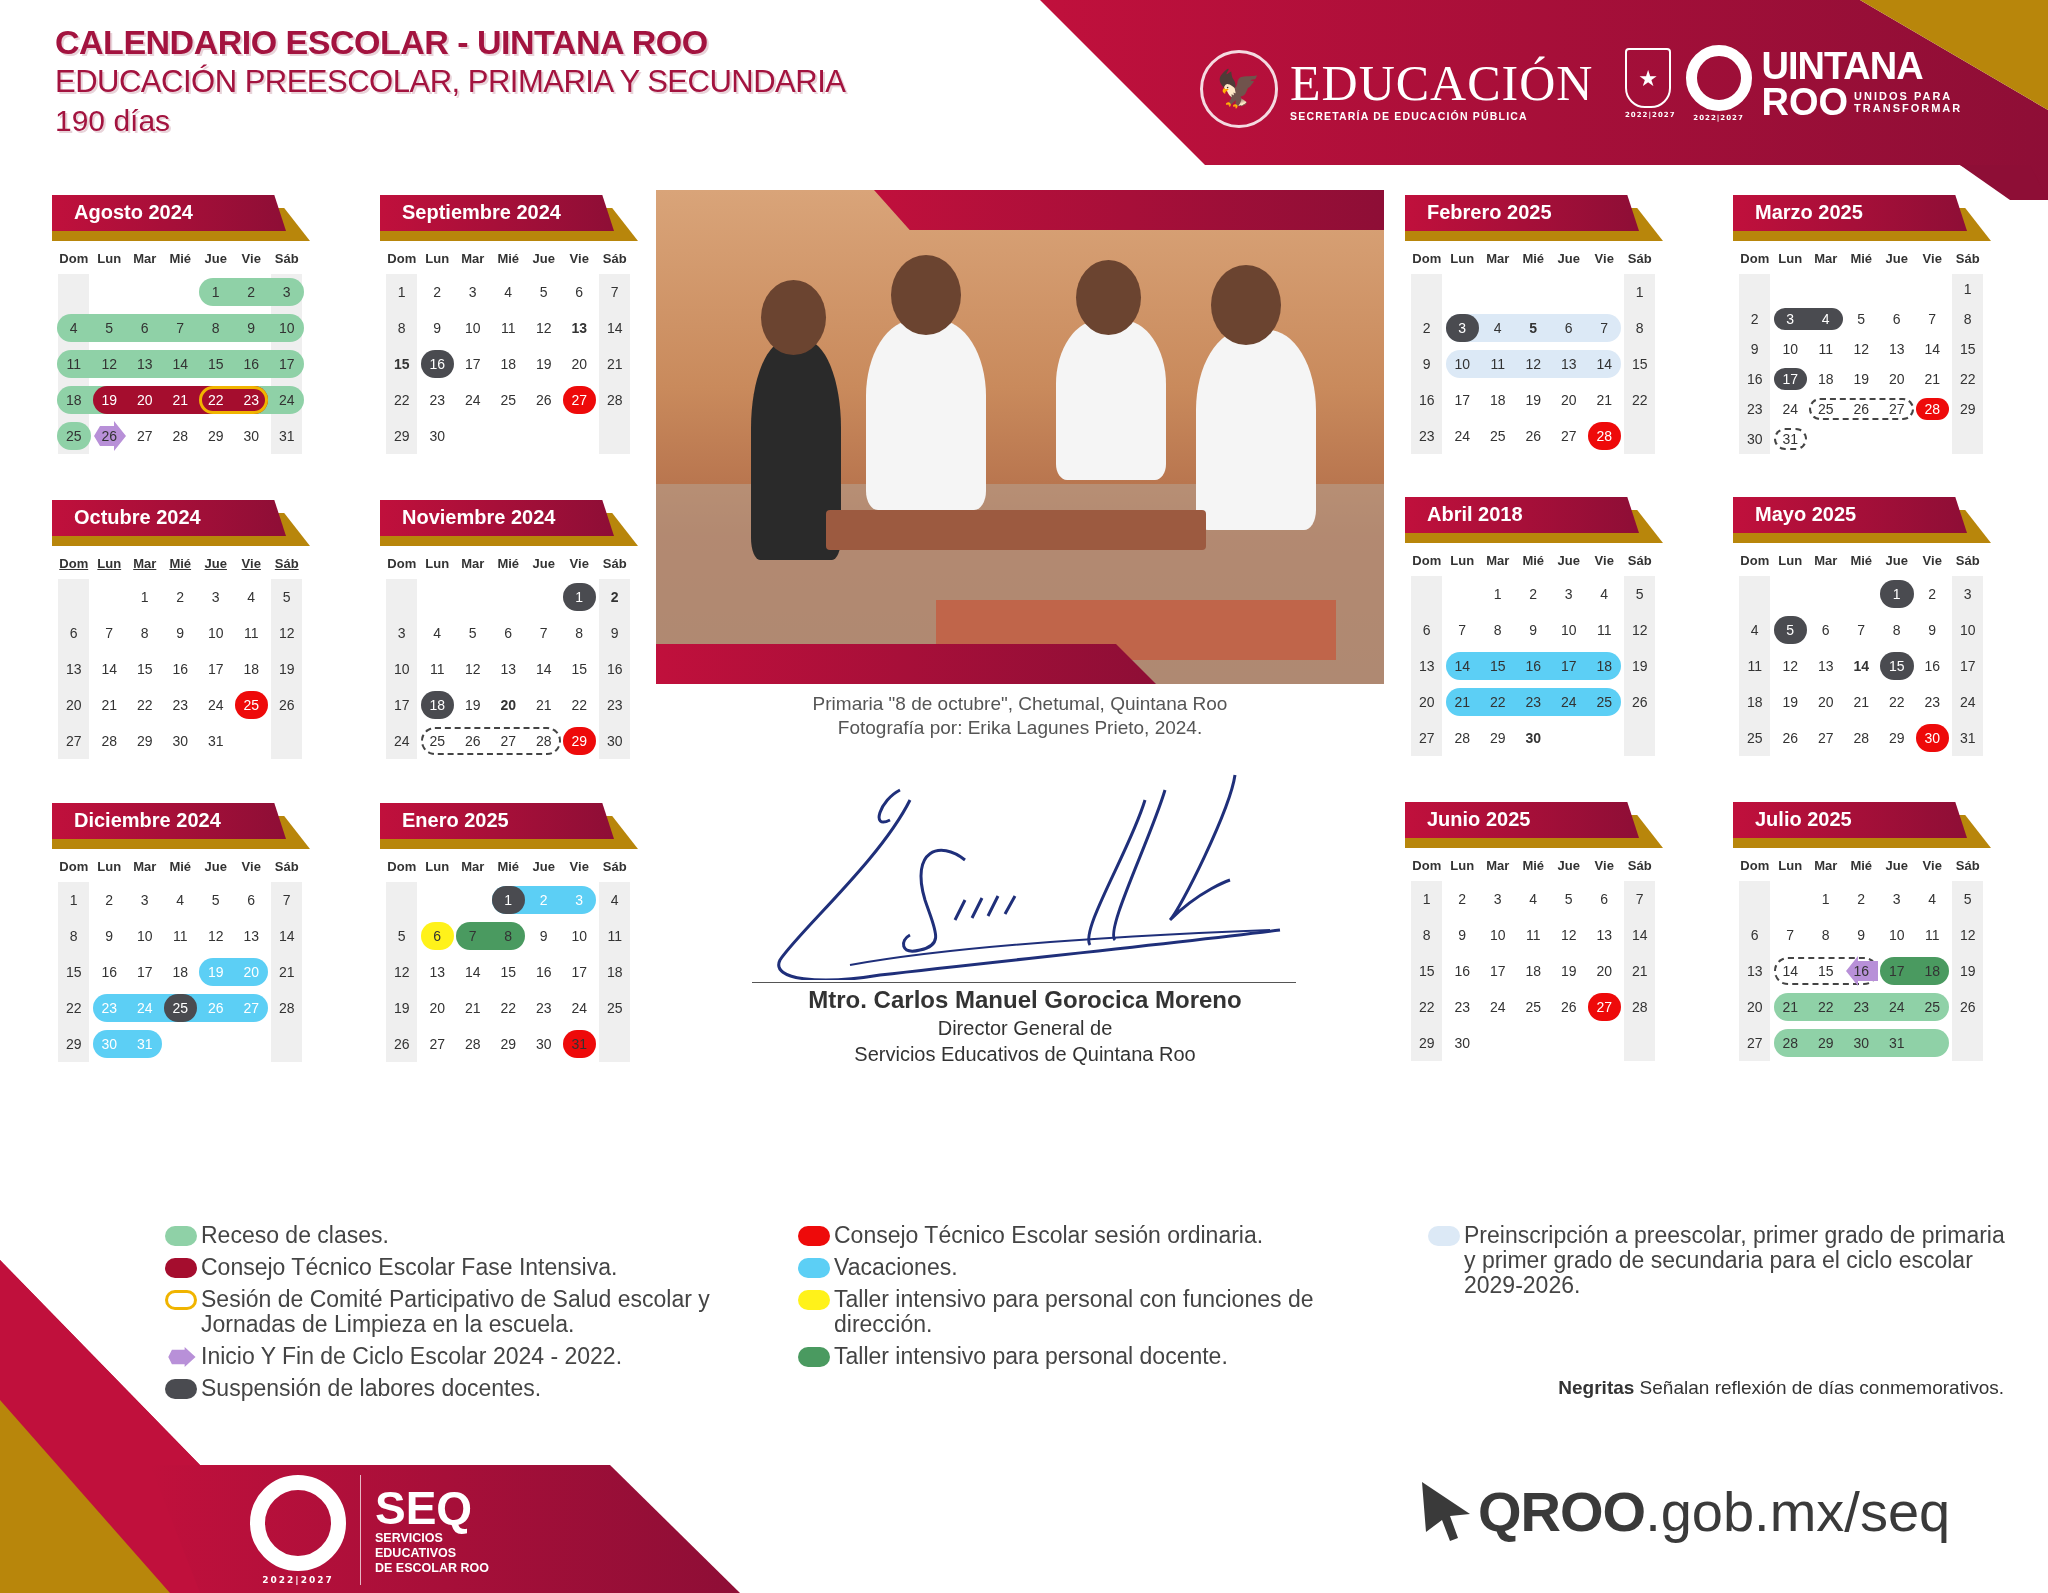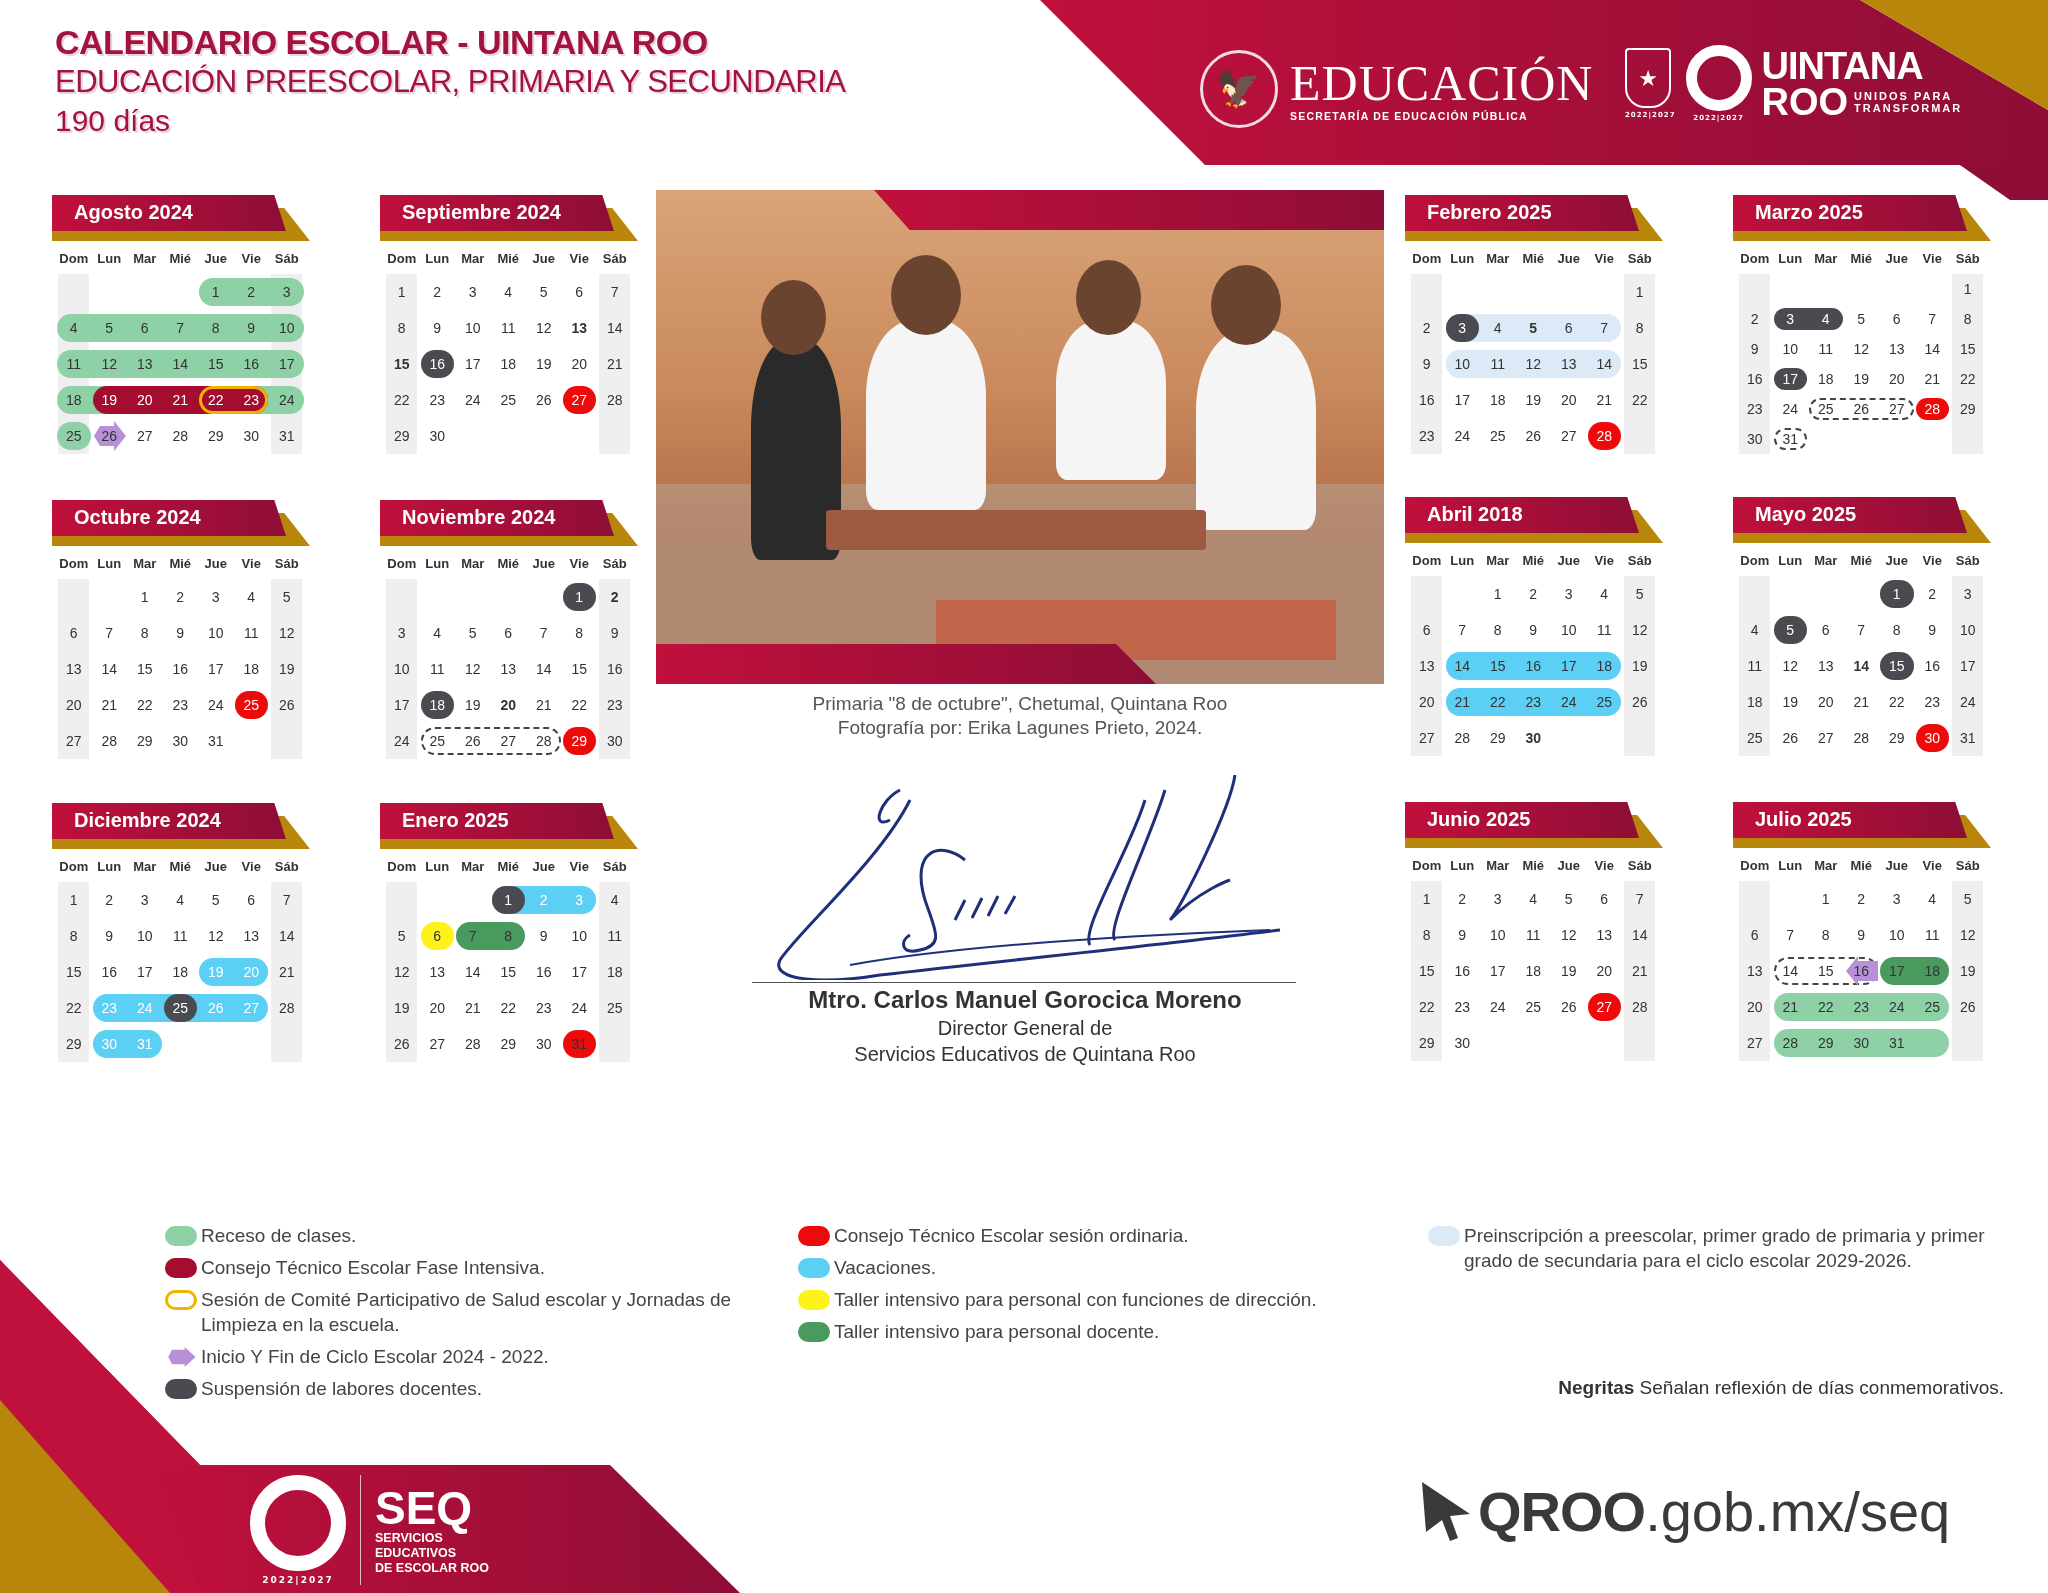--- a/index.html
+++ b/index.html
@@ -66,21 +66,21 @@
   .caption { position: absolute; left: 656px; top: 692px; width: 728px; text-align: center; font-family: "Liberation Sans", sans-serif; font-size: 19px; line-height: 24px; color: #555; }
 
   
   .signature { position: absolute; left: 760px; top: 770px; width: 540px; height: 210px; }
   .sig-line { position: absolute; left: 752px; top: 982px; width: 544px; height: 1px; background: #555; }
   .signer { position: absolute; left: 700px; top: 985px; width: 650px; text-align: center; color: #333; font-family: "Liberation Sans", sans-serif; }
   .signer .name { font-weight: 700; font-size: 24px; line-height: 30px; }
   .signer .role { font-size: 20px; line-height: 26px; }
 
   
-  .legend { position: absolute; font-family: "Liberation Sans", sans-serif; font-size: 19px; color: #444; line-height: 25px; }
+  .legend { position: absolute; font-family: "Liberation Sans", sans-serif; font-size: 23px; color: #444; line-height: 25px; }
   .legend .item { display: flex; align-items: flex-start; margin-bottom: 7px; }
   .legend .sw { flex: 0 0 32px; height: 20px; border-radius: 10px; margin-right: 4px; margin-top: 3px; }
   .legend .sw.outline { background: transparent; border: 3px solid #f0b400; }
   .legend .sw.dash { background: transparent; border: 2px dashed #444; }
   .legend .sw.arrow-sw { background: transparent; }
   .legend-note { position: absolute; right: 44px; top: 1377px; font-family: "Liberation Sans", sans-serif; font-size: 19px; color: #333; }
   .legend-note b { font-weight: 700; }
 
   
   .seq-logo { position: absolute; left: 250px; top: 1475px; display: flex; align-items: center; color: #fff; }
@@ -280,21 +280,21 @@
           <div class="cell" style="left: 142px;">26</div>
           <div class="cell light" style="left: 177.5px;">27</div>
           <div class="cell" style="left: 213px;">28</div>
         </div>
         <div class="week">
           <div class="cell" style="left: 0px;">29</div>
           <div class="cell" style="left: 35.5px;">30</div>
         </div>
       </div>
     </div>
-    <div class="month" style="left: 52px; top: 500px;">
+    <div class="month" style="left: 52px; top: 500px; text-decoration: underline;">
       <div class="m-header">
         <div class="gold"></div>
         <div class="red"></div>
         <div class="name">Octubre 2024</div>
       </div>
       <div class="dow">
         <span>Dom</span>
         <span>Lun</span>
         <span>Mar</span>
         <span>Mié</span>

